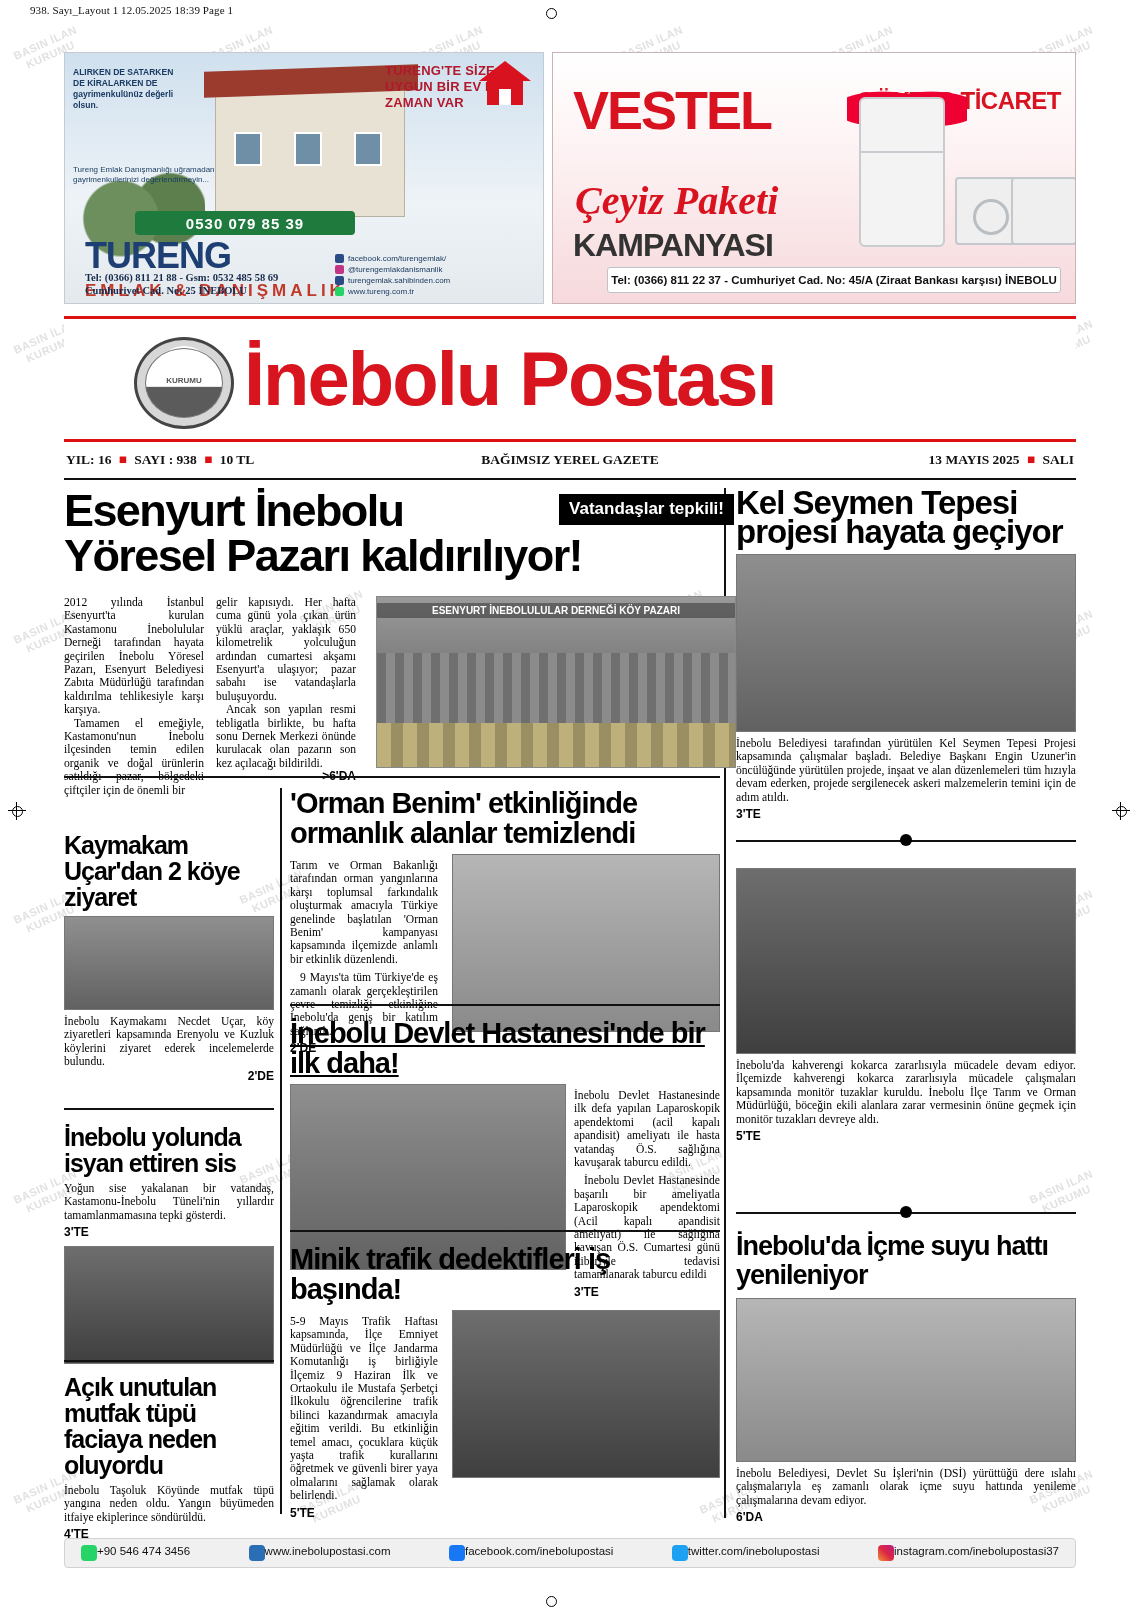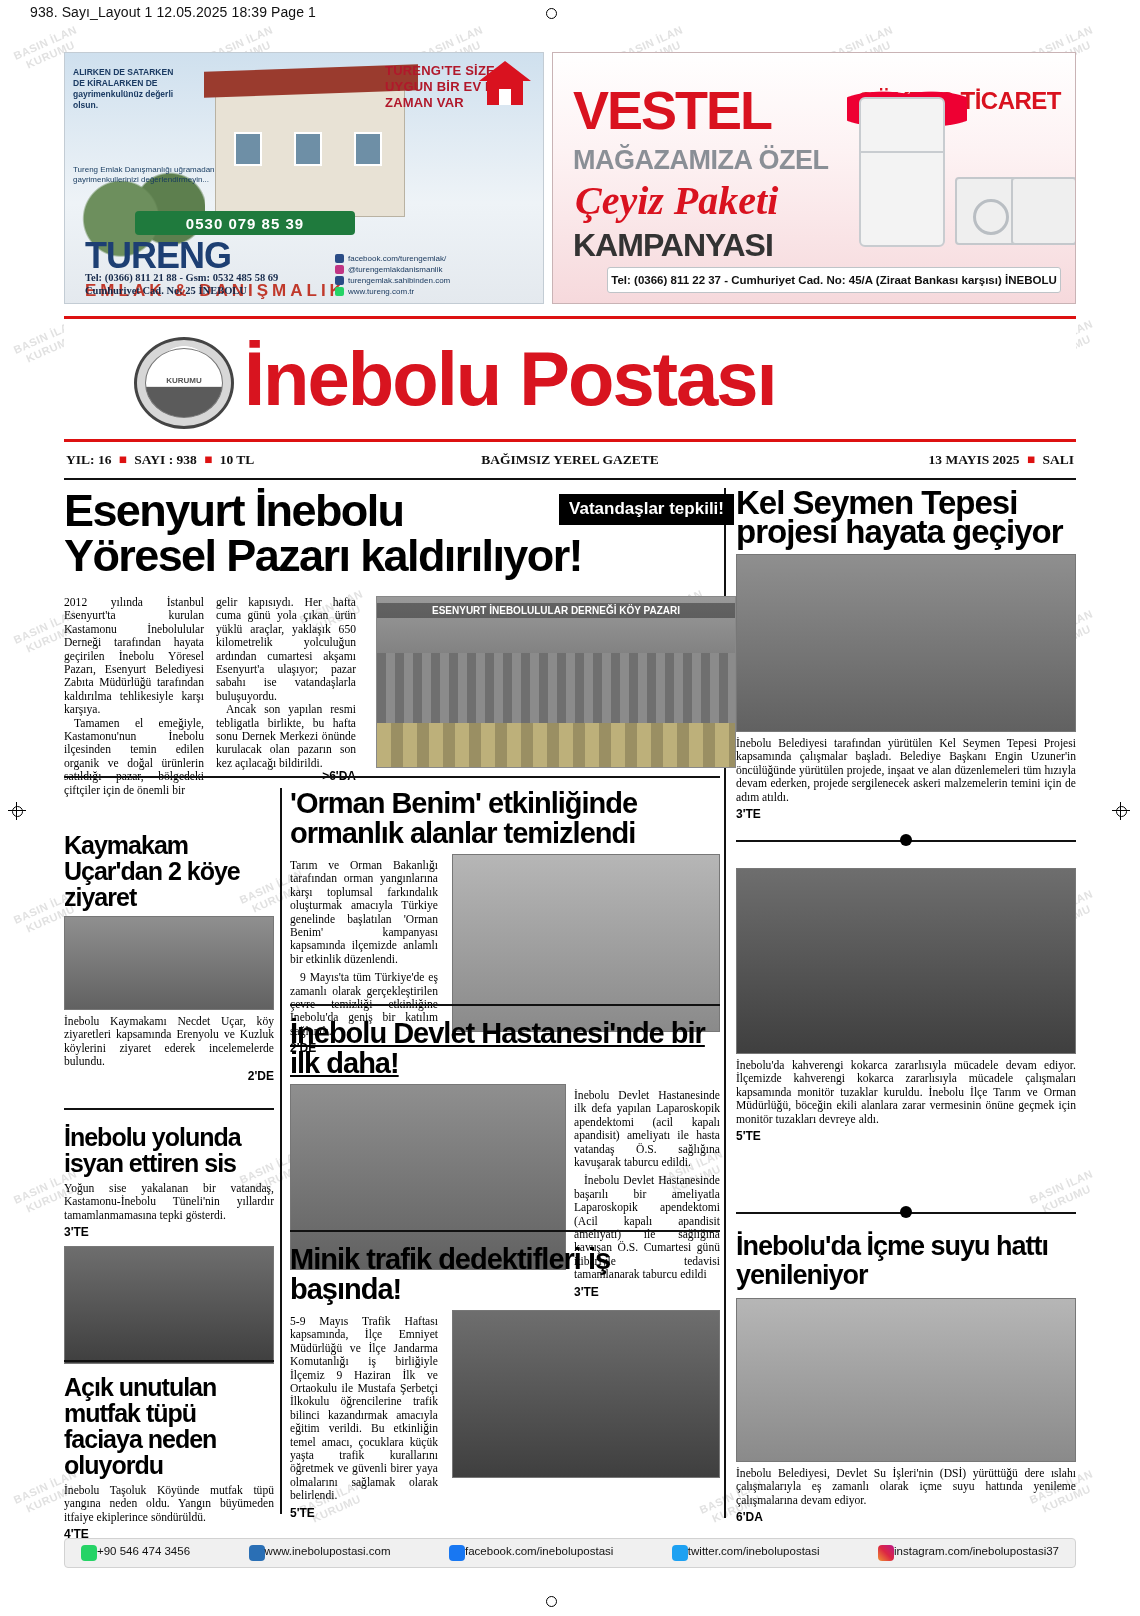--- a/index.html
+++ b/index.html
@@ -19,22 +19,22 @@
   .regmark { position:absolute; width:18px; height:18px; }
   .regmark:before, .regmark:after {
     content:""; position:absolute; background:#000;
   }
   .regmark:before { left:8px; top:0; width:1px; height:18px; }
   .regmark:after { top:8px; left:0; height:1px; width:18px; }
   .regcircle { position:absolute; width:11px; height:11px; border:1px solid #000; border-radius:50%; }
 
   .slugline {
     position:absolute; left:30px; top:4px;
-    font-family:Liberation Sans, sans-serif;
-    font-size:14px; letter-spacing:0.1px; color:#111;
+    font-family:Liberation Serif, serif;
+    font-size:11px; letter-spacing:0.1px; color:#111;
   }
 
   
   .wm {
     position:absolute; color:#c9c9c9; opacity:.55;
     font-family:"Liberation Sans", sans-serif;
     font-size:11px; font-weight:bold; line-height:13px;
     text-align:center; letter-spacing:.5px;
     transform:rotate(-24deg); pointer-events:none;
     white-space:pre-line;
@@ -370,21 +370,20 @@
         <div>
             <span class="sqicon green"></span>
             <span>www.tureng.com.tr</span>
           </div>
       </div>
     </div>
 
     <div class="ad-right">
       <div class="vestel">VESTEL</div>
       <div class="goktas">GÖKTAŞ TİCARET</div>
-      <div class="line2">MAĞAZAMIZA ÖZEL</div>
       <div class="ceyiz">Çeyiz Paketi</div>
       <div class="kampanya">KAMPANYASI</div>
       <div class="bow"></div>
       <div class="fridge"></div>
       <div class="washer"></div>
       <div class="oven"></div>
       <div class="addr">Tel: (0366) 811 22 37 - Cumhuriyet Cad. No: 45/A (Ziraat Bankası karşısı) İNEBOLU</div>
     </div>
   </div>
 

